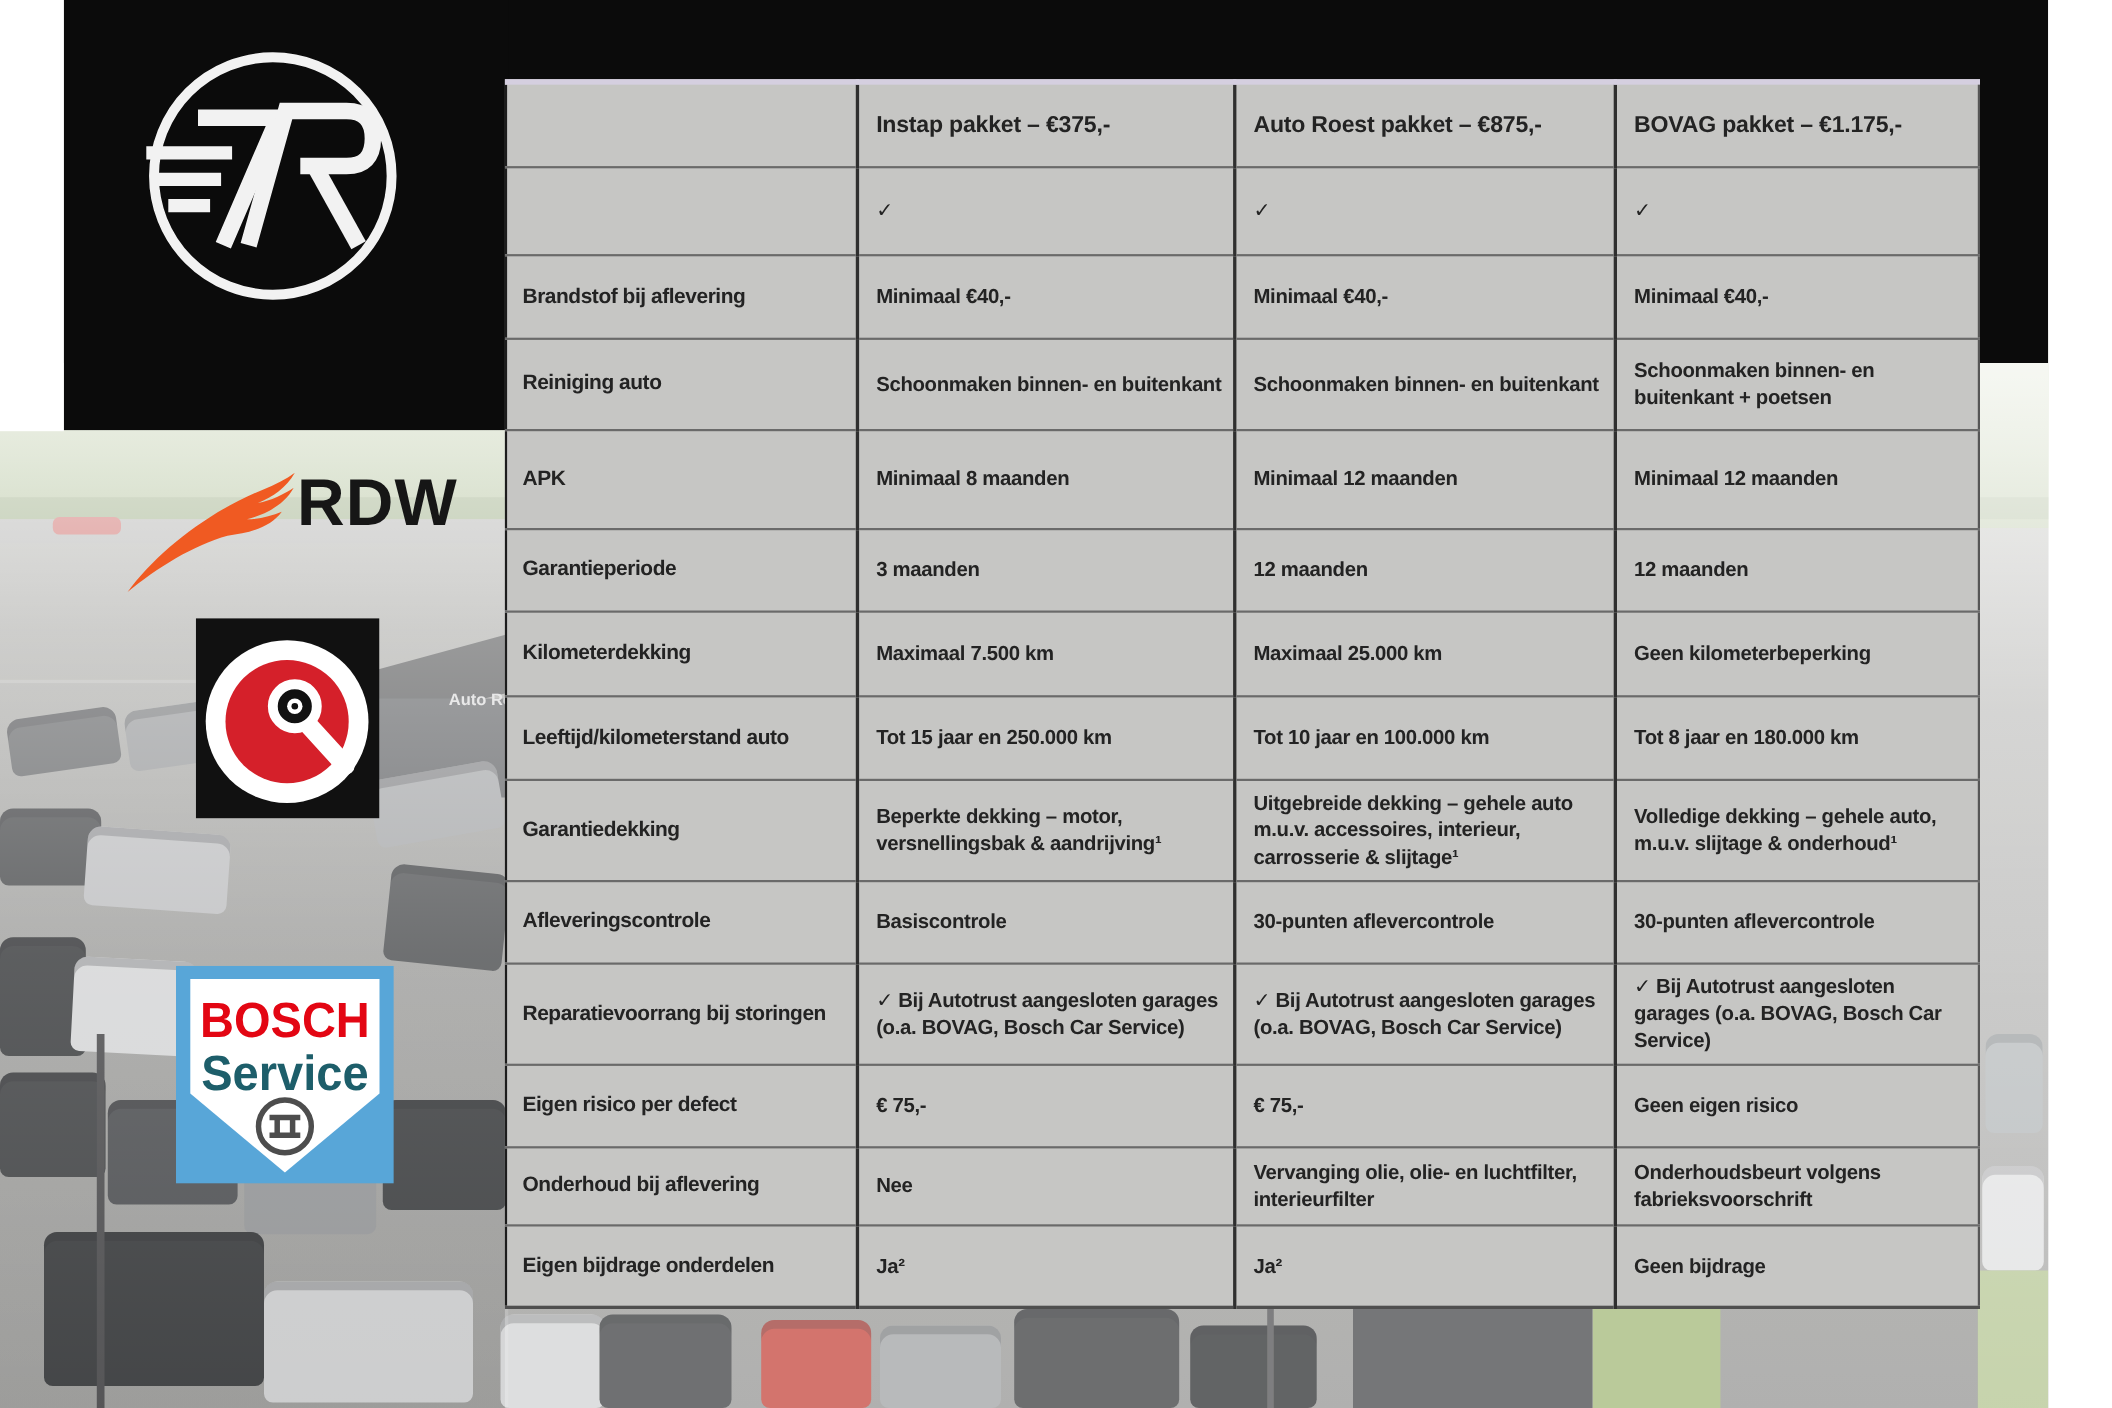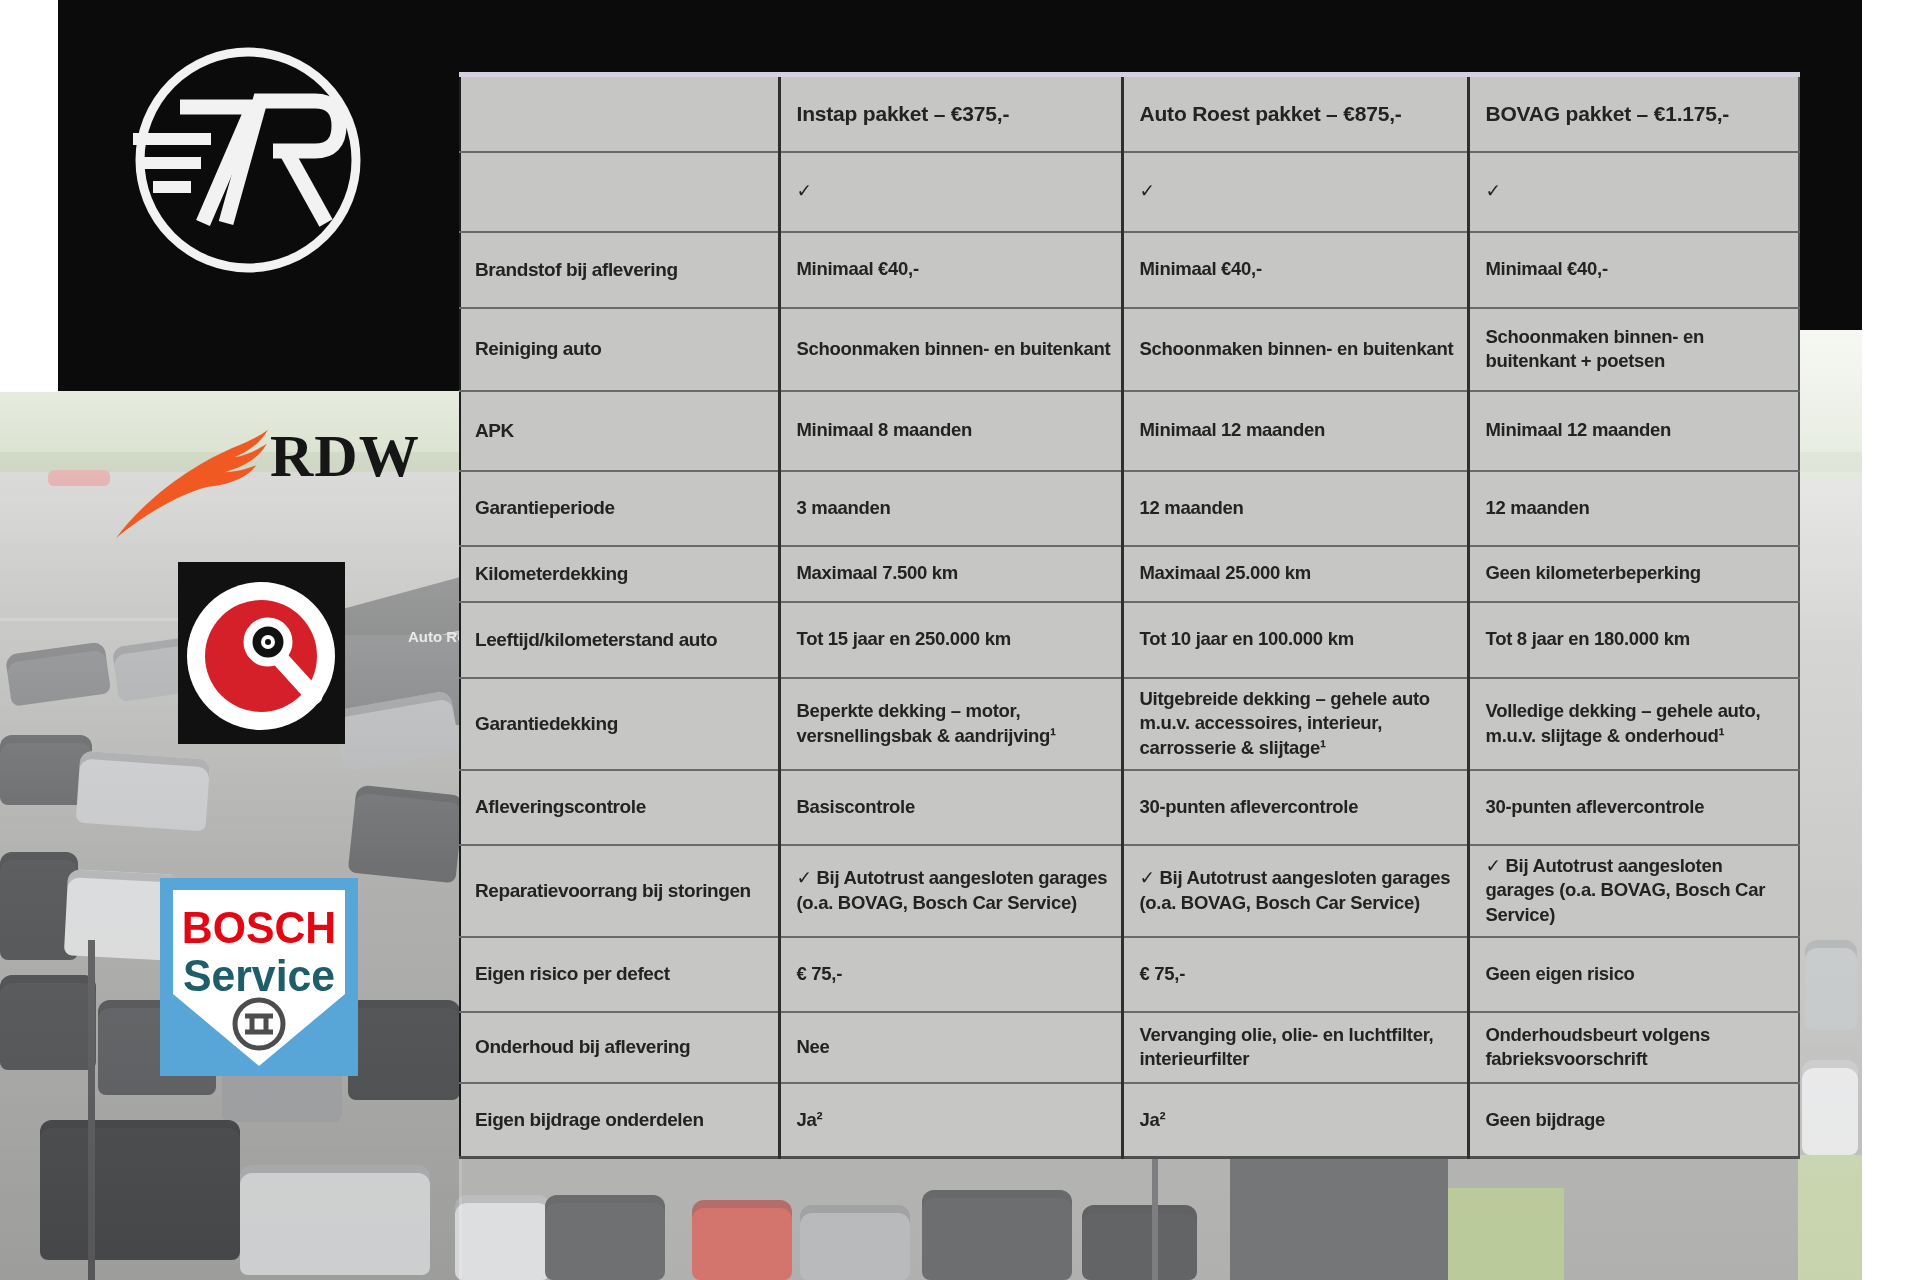--- a/index.html
+++ b/index.html
@@ -16,21 +16,21 @@
   
   .white-corner{position:absolute;left:0;top:0;width:58px;height:392px;background:#ffffff;z-index:6;}
   .white-right{position:absolute;left:1862px;top:0;width:58px;height:1280px;background:#ffffff;z-index:6;}
   .black-band{position:absolute;left:58px;top:0;width:1804px;height:330px;background:var(--black_panel);z-index:3;}
   .logo-box{position:absolute;left:58px;top:0;width:404px;height:391px;background:var(--black_panel);z-index:3;}
   .brand-name{position:absolute;left:0;top:310px;width:404px;text-align:center;color:#f4f4f4;
               font-size:37px;font-weight:700;letter-spacing:3px;}
 
   
   .rdw{position:absolute;left:112px;top:412px;width:310px;height:140px;z-index:2;}
-  .rdw-text{position:absolute;left:158px;top:10px;font-family:Liberation Serif, serif;
+  .rdw-text{position:absolute;left:158px;top:10px;font-family:Liberation Sans, sans-serif;
             font-weight:700;font-size:60px;color:#161616;letter-spacing:1px;}
   .bovag{position:absolute;left:178px;top:562px;width:167px;height:250px;z-index:2;}
   .bovag-band{position:absolute;left:0;top:182px;width:167px;height:68px;background:var(--bovag_yellow);
               display:flex;align-items:center;justify-content:center;}
   .bovag-text{font-weight:700;font-size:41px;color:#101010;transform:scaleX(.88);letter-spacing:0px;}
   .bosch{position:absolute;left:160px;top:878px;width:198px;height:198px;z-index:2;}
   .bosch-line1{position:absolute;left:0;top:24px;width:198px;text-align:center;font-weight:700;
                font-size:45px;color:var(--bosch_red);letter-spacing:0px;transform:scaleX(.95);}
   .bosch-line2{position:absolute;left:0;top:72px;width:198px;text-align:center;font-weight:700;
                font-size:45px;color:var(--bosch_teal);transform:scaleX(.95);}
@@ -184,33 +184,33 @@
       <td class="c-v">Minimaal €40,-</td>
       <td class="c-v">Minimaal €40,-</td>
       <td class="c-v">Minimaal €40,-</td>
     </tr>
     <tr style="height:83px">
       <td class="c-l">Reiniging auto</td>
       <td class="c-v">Schoonmaken binnen- en buitenkant</td>
       <td class="c-v">Schoonmaken binnen- en buitenkant</td>
       <td class="c-v">Schoonmaken binnen- en buitenkant + poetsen</td>
     </tr>
-    <tr style="height:80px">
+    <tr style="height:90px">
       <td class="c-l">APK</td>
       <td class="c-v">Minimaal 8 maanden</td>
       <td class="c-v">Minimaal 12 maanden</td>
       <td class="c-v">Minimaal 12 maanden</td>
     </tr>
     <tr style="height:75px">
       <td class="c-l">Garantieperiode</td>
       <td class="c-v">3 maanden</td>
       <td class="c-v">12 maanden</td>
       <td class="c-v">12 maanden</td>
     </tr>
-    <tr style="height:56px">
+    <tr style="height:77px">
       <td class="c-l">Kilometerdekking</td>
       <td class="c-v">Maximaal 7.500 km</td>
       <td class="c-v">Maximaal 25.000 km</td>
       <td class="c-v">Geen kilometerbeperking</td>
     </tr>
     <tr style="height:76px">
       <td class="c-l">Leeftijd/kilometerstand auto</td>
       <td class="c-v">Tot 15 jaar en 250.000 km</td>
       <td class="c-v">Tot 10 jaar en 100.000 km</td>
       <td class="c-v">Tot 8 jaar en 180.000 km</td>

